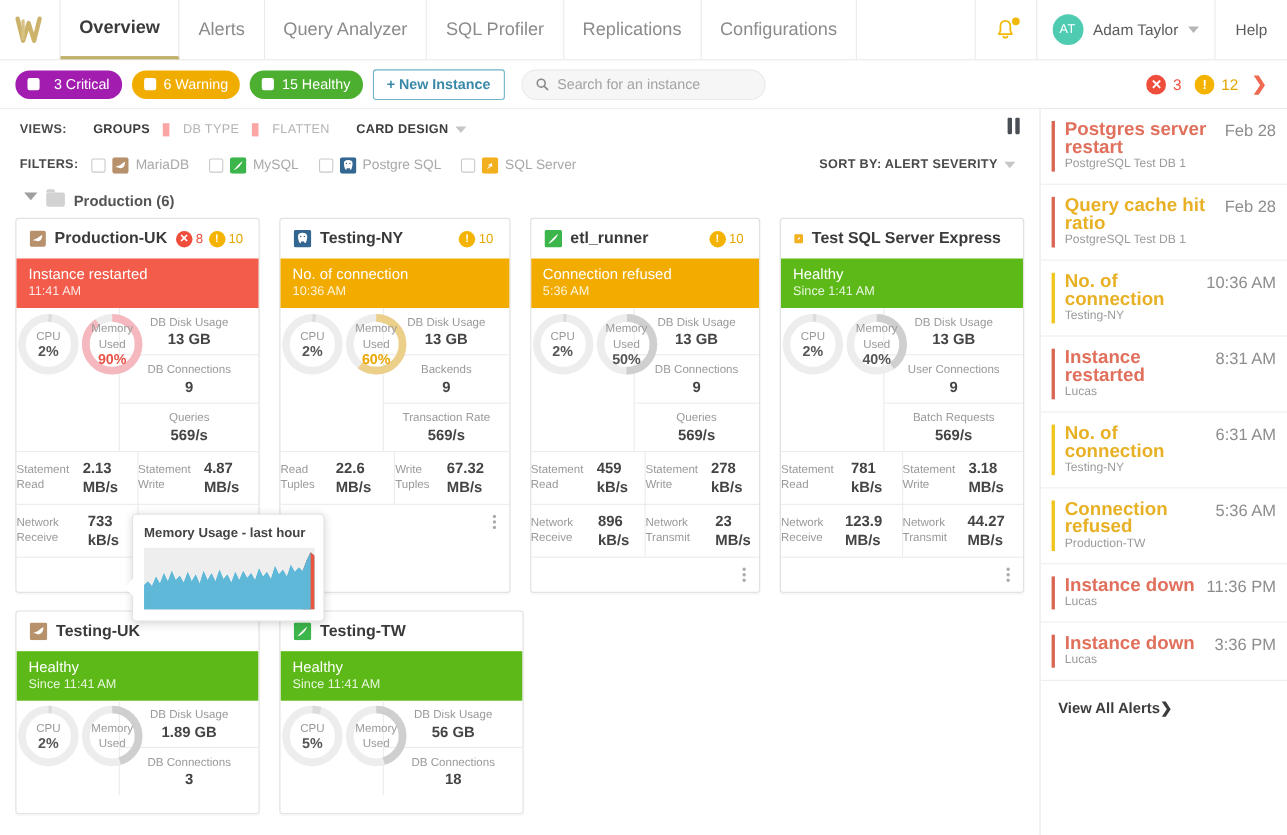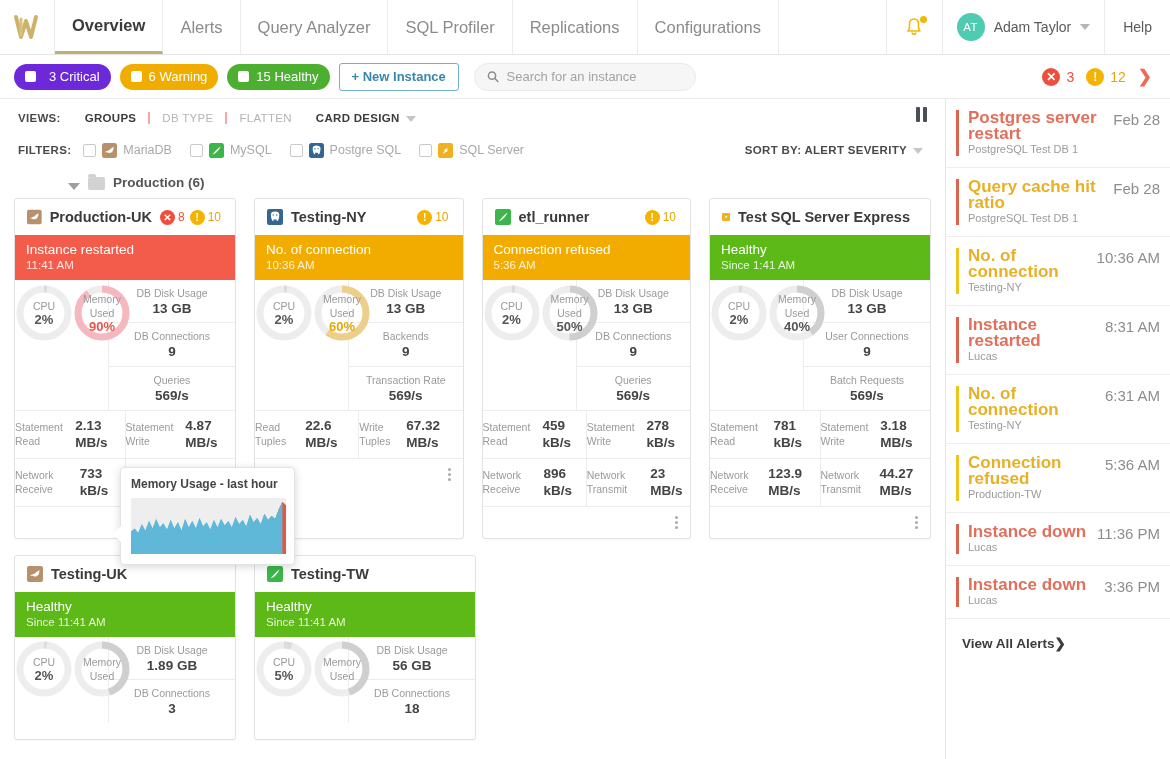--- a/index.html
+++ b/index.html
@@ -45,21 +45,21 @@
   
   .toolbar {
     height: 44px; display: flex; align-items: center; padding: 0 14px; gap: 9px;
     background: #fff; border-bottom: 1px solid #e9e9e9; flex: none; position: relative;
   }
   .pill {
     display: flex; align-items: center; gap: 7px; height: 26px; padding: 0 11px;
     border-radius: 13px; color: #fff; font-size: 13px; cursor: pointer; white-space: nowrap;
   }
   .pill .sq { width: 11px; height: 11px; background: #fff; border-radius: 2px; }
-  .pill.crit { background: #6d28d9; gap: 13px; }
+  .pill.crit { background: #a21caf; gap: 13px; }
   .pill.warn { background: #f0ad00; }
   .pill.ok   { background: #4caf2f; }
   .new-instance {
     height: 28px; padding: 0 12px; border: 1px solid #6fb3c9; border-radius: 3px;
     color: #3889a8; background: #fff; font-size: 13px; display: flex; align-items: center; cursor: pointer;
     font-weight: bold;
   }
   .searchbox {
     margin-left: 6px; width: 222px; height: 28px; background: #f6f6f6; border: 1px solid #eaeaea;
     border-radius: 14px; display: flex; align-items: center; padding: 0 12px; gap: 8px;
@@ -82,37 +82,37 @@
   
   .body-wrap { flex: 1; display: flex; min-height: 0; }
   .main { flex: 1; position: relative; background: #fff; border-right: 1px solid #e6e6e6; min-width: 0; overflow: hidden; }
 
   .views-row, .filters-row {
     display: flex; align-items: center; padding: 0 18px; font-size: 11.5px; position: relative;
   }
   .views-row { height: 34px; padding-top: 4px; }
   .filters-row { height: 34px; }
   .row-label { font-weight: bold; color: #4a4a4a; letter-spacing: .3px; margin-right: 12px; }
-  .view-opt { color: #b4b4b4; letter-spacing: .3px; padding: 0 12px; cursor: pointer; border-right: 2px solid #fca5a5; }
+  .view-opt { color: #b4b4b4; letter-spacing: .3px; padding: 0 12px; cursor: pointer; border-right: 6px solid #fca5a5; }
   .view-opt:first-of-type { padding-left: 0; }
   .view-opt.active { color: #3c3c3c; font-weight: bold; }
   .view-opt.nosep { border-right: none; }
   .view-card { color: #3c3c3c; font-weight: bold; letter-spacing: .3px; padding-left: 12px; cursor: pointer; }
   .tri { display:inline-block; width:0;height:0;margin-left:6px;vertical-align:middle;
          border-left:5px solid transparent;border-right:5px solid transparent;border-top:6px solid #c6c6c6;}
   .pause-btn { position: absolute; right: 18px; top: 8px; display: flex; gap: 3px; cursor: pointer; }
   .pause-btn span { display: block; width: 4px; height: 15px; background: #4a4f55; border-radius: 1px; }
 
   .filter-item { display: flex; align-items: center; gap: 6px; margin-right: 18px; cursor: pointer; }
   .cbx { width: 13px; height: 13px; border: 1px solid #c9c9c9; border-radius: 2px; background: #fff; }
   .dbicon { width: 15px; height: 15px; border-radius: 2px; display:block; }
   .filter-text { color: #a9a9a9; font-size: 12.5px; }
   .sortby { margin-left: auto; font-size: 11.5px; font-weight: bold; color: #4a4a4a; letter-spacing: .3px; cursor: pointer; padding-right: 4px;}
 
-  .group-header { display: flex; align-items: flex-end; gap: 8px; padding: 8px 18px 6px 22px; margin-left: 46px; }
+  .group-header { display: flex; align-items: flex-start; gap: 8px; padding: 8px 18px 6px 22px; }
   .grp-caret { width:0;height:0;border-left:6px solid transparent;border-right:6px solid transparent;border-top:7px solid #9e9e9e; cursor:pointer;}
   .folder { width: 17px; height: 13px; background: #d2d2d2; border-radius: 2px; position: relative; }
   .folder:before { content:''; position:absolute; top:-3px; left:0; width:8px; height:3px; background:#d2d2d2; border-radius:2px 2px 0 0;}
   .group-title { font-size: 13.5px; color: #555; font-weight: bold; }
 
   .cards-area { padding: 2px 14px 0 14px; position: relative; }
   .card-row { display: flex; gap: 18px; margin-bottom: 16px; }
 
   .card {
     width: 222px; background: #fff; border: 1px solid #e2e2e2; border-radius: 3px;

